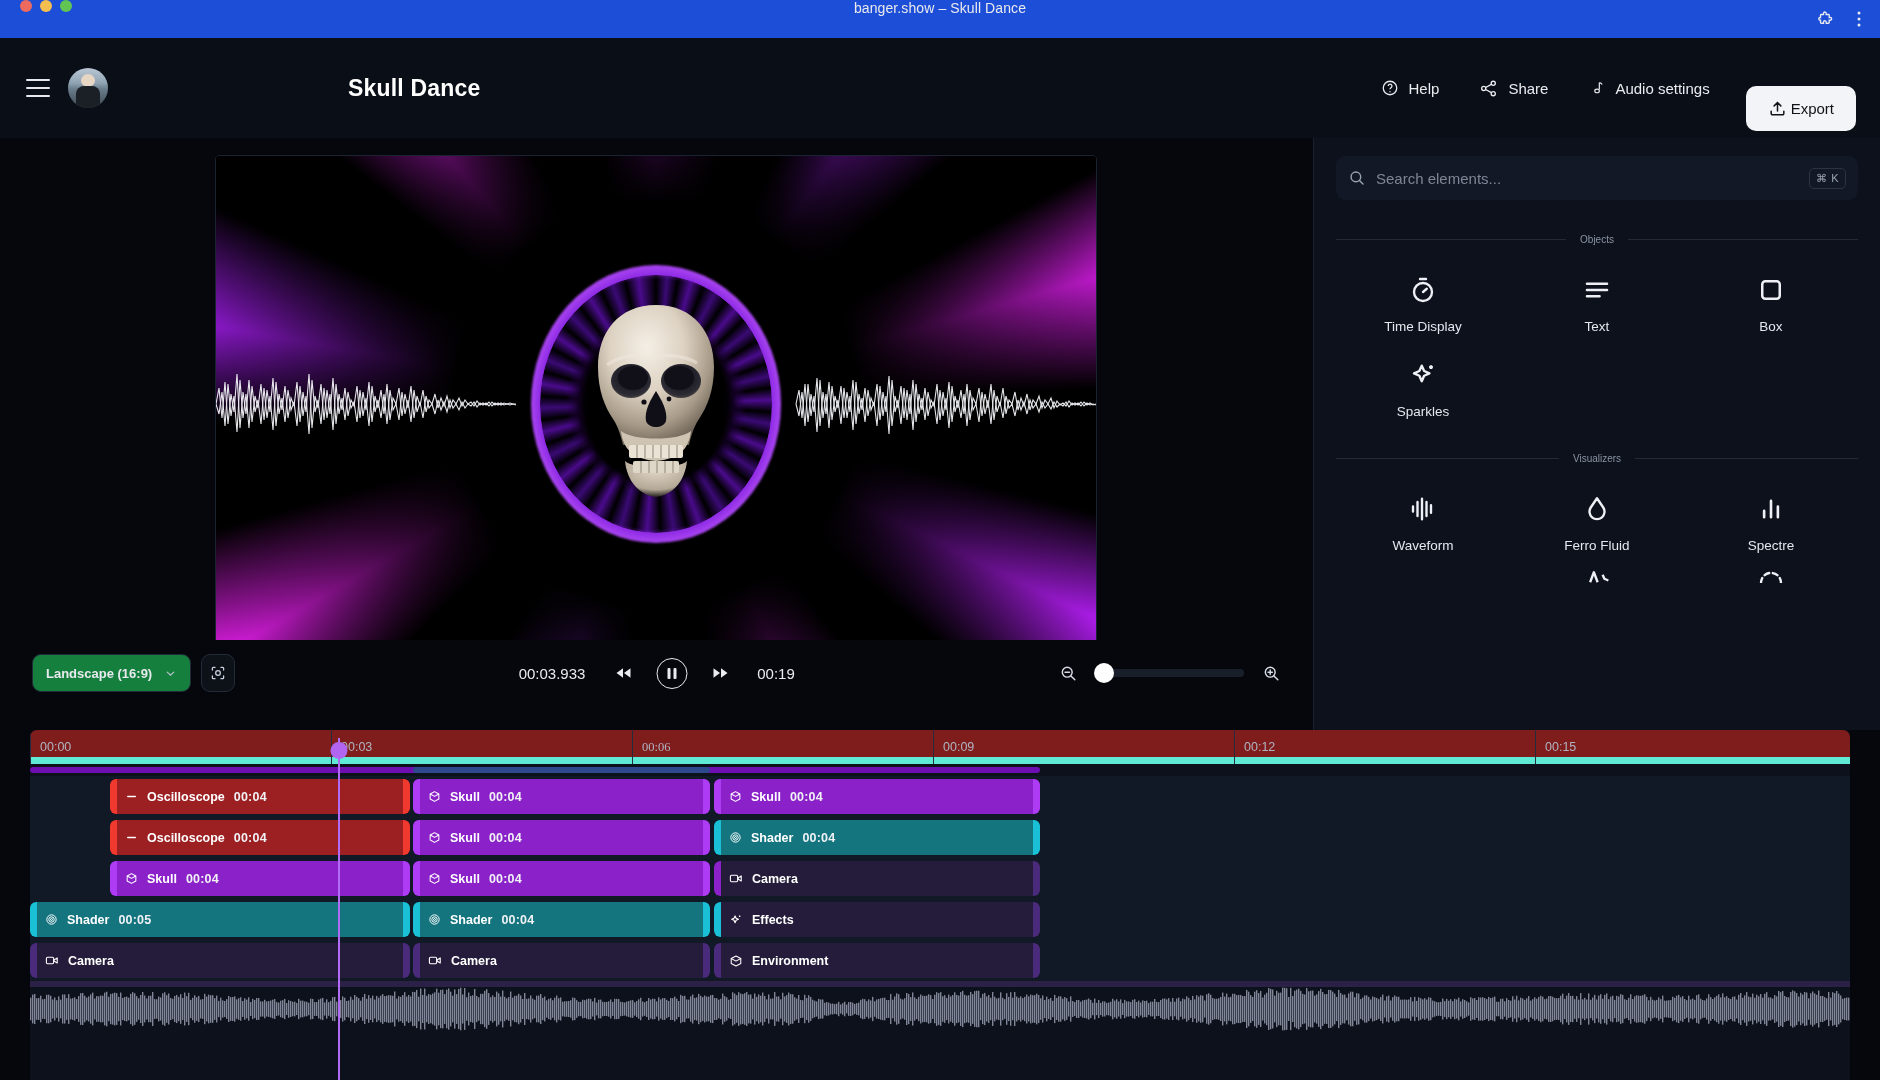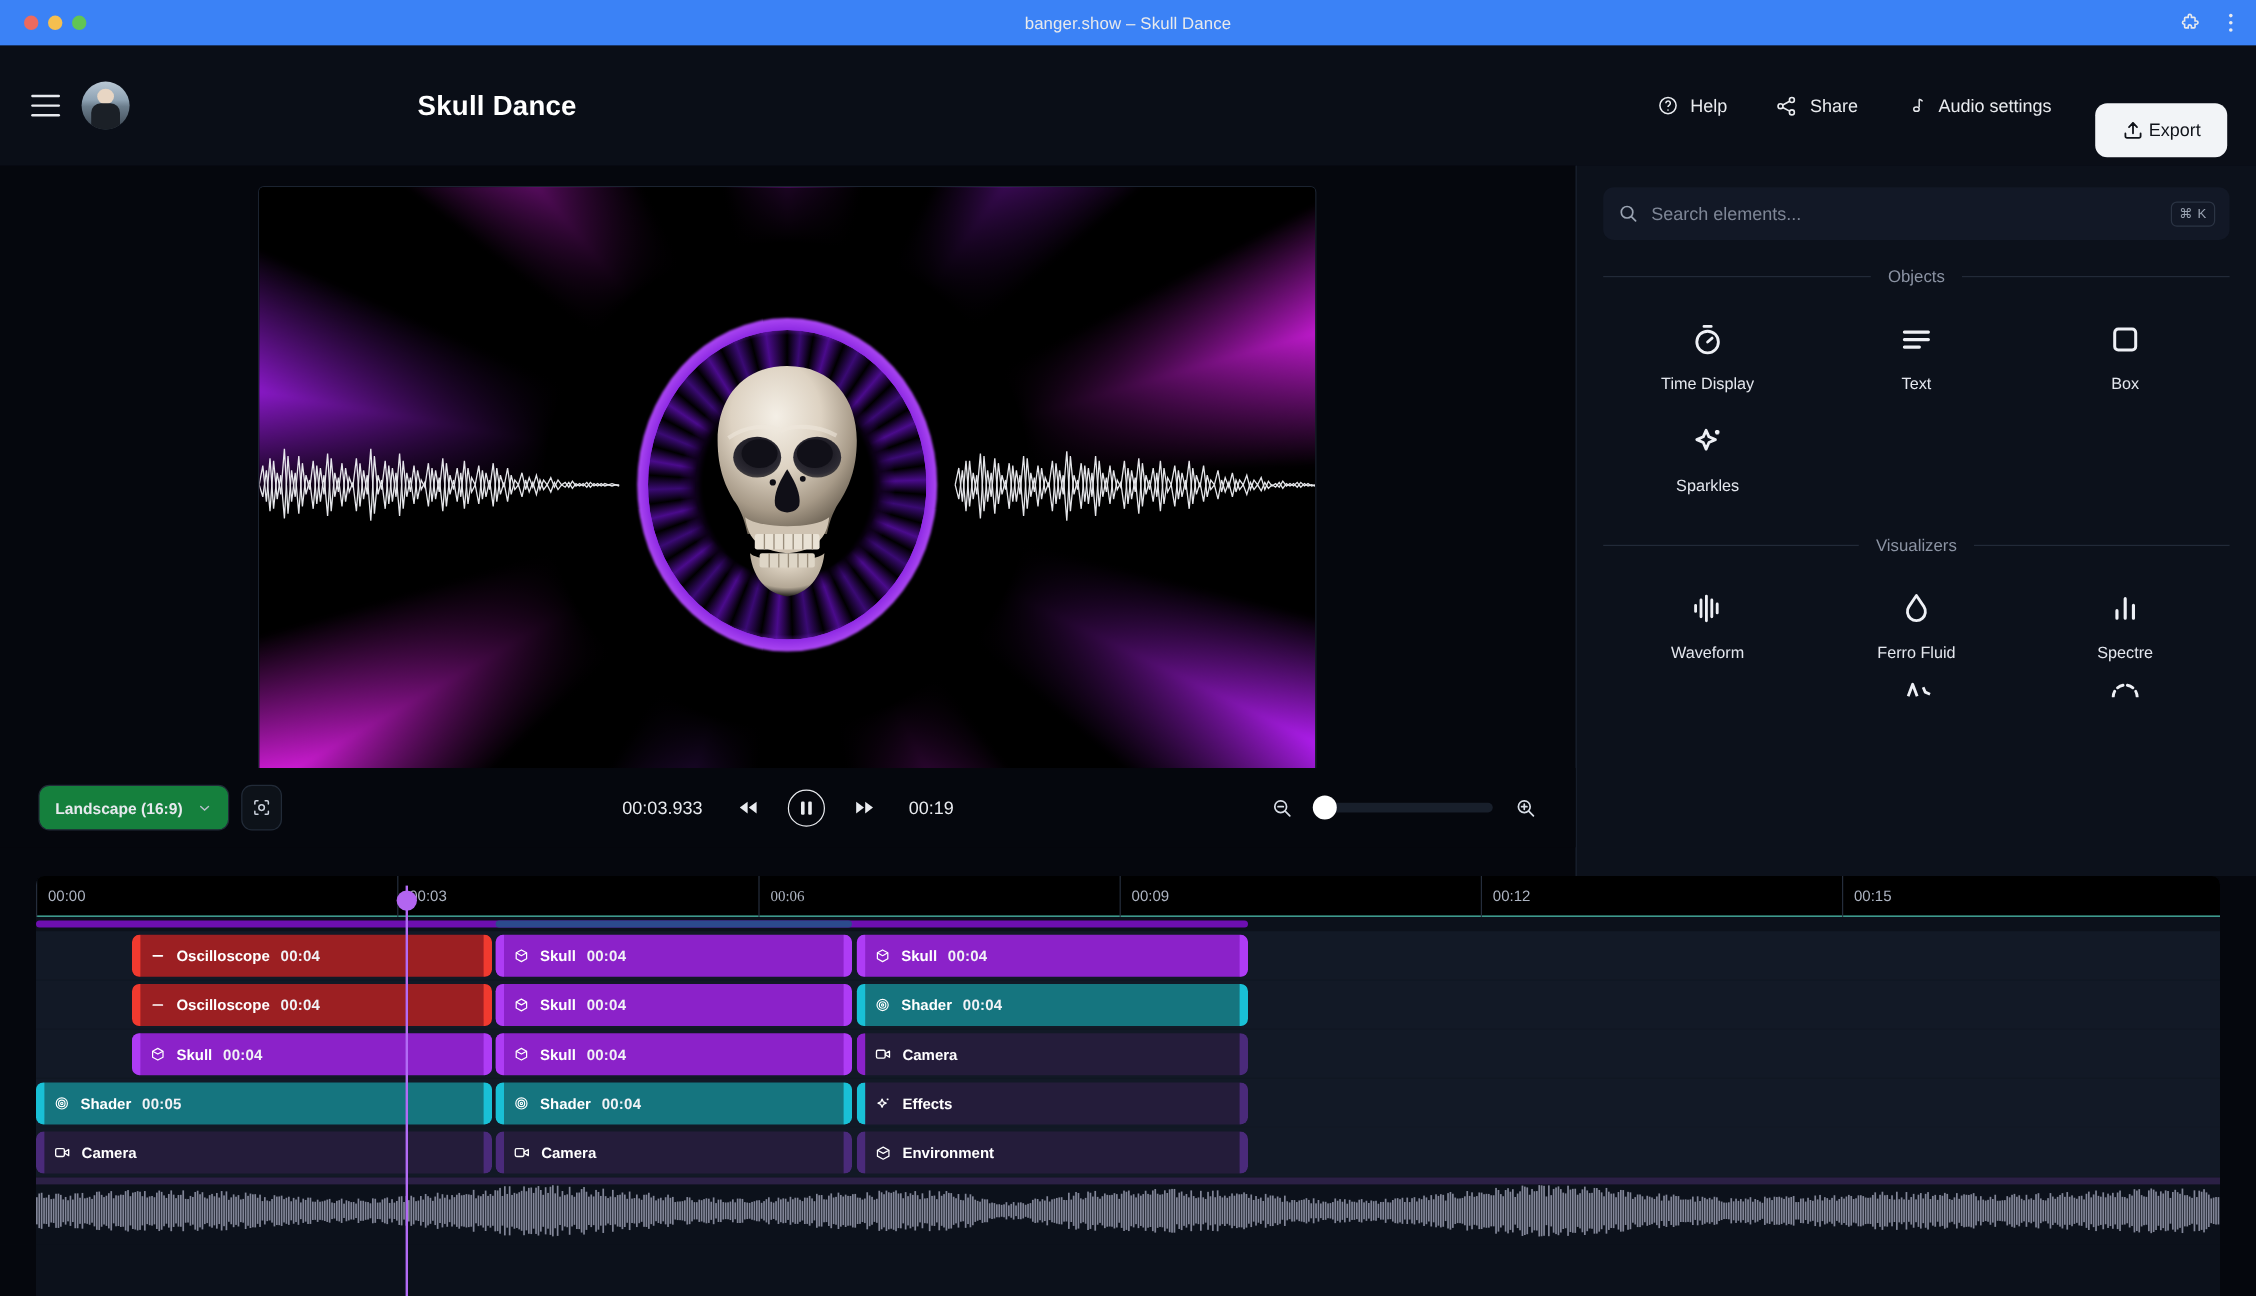--- a/index.html
+++ b/index.html
@@ -9,21 +9,21 @@
     background: #000;
     font-family: "Liberation Sans", sans-serif;
     overflow: hidden;
     -webkit-font-smoothing: antialiased;
   }
   .app { position: relative; width: 1880px; height: 1080px; background: #0a0e17; }
 
   
   .browser-bar {
     position: absolute; top: 0; left: 0; width: 1880px; height: 38px;
-    background: #3b82f6; display: flex; align-items: center;
+    background: #1d4ed8; display: flex; align-items: flex-start;
   }
   .traffic { display: flex; gap: 8px; padding-left: 20px; }
   .dot { width: 12px; height: 12px; border-radius: 50%; }
   .dot.r { background: #ed6a5f; }
   .dot.y { background: #f5bf4f; }
   .dot.g { background: #61c554; }
   .browser-title {
     position: absolute; left: 0; width: 1880px; text-align: center;
     font-size: 14px; color: #e9eaec; letter-spacing: .1px;
   }
@@ -195,22 +195,22 @@
   .search-box input {
     flex: 1; background: transparent; border: none; outline: none;
     font-family: "Liberation Sans", sans-serif; font-size: 15px; color: #e6e9ef;
   }
   .search-box input::placeholder { color: #7e8696; }
   .kbd {
     border: 1px solid #2b3444; border-radius: 5px; color: #9aa3b2;
     font-size: 11px; padding: 3px 6px; letter-spacing: .5px;
   }
   .sec-head {
-    margin: 22px 22px 0 22px; display: flex; align-items: center; gap: 14px;
-    color: #8b93a3; font-size: 14px;
+    margin: 34px 22px 0 22px; display: flex; align-items: center; gap: 14px;
+    color: #8b93a3; font-size: 10px;
   }
   .sec-head .line { flex: 1; height: 1px; background: #222a38; }
   .grid3 {
     margin: 16px 22px 0 22px; display: grid; grid-template-columns: repeat(3,1fr);
     row-gap: 4px;
   }
   .el-card {
     display:flex; flex-direction: column; align-items:center; gap: 14px;
     padding: 14px 0 8px 0; border-radius: 10px; cursor: pointer;
   }
@@ -220,21 +220,21 @@
   .timeline {
     position: absolute; top: 730px; left: 0; width: 1880px; height: 350px;
     background: #05070d;
   }
   .tl-inner {
     position: absolute; left: 30px; top: 0; width: 1820px; height: 350px;
     background: #0c111b; border-radius: 7px 7px 0 0; overflow: hidden;
   }
   .ruler {
     position: relative; height: 34px; width: 100%;
-    border-bottom: 1px solid #5eead4; background: #000000;
+    border-bottom: 7px solid #5eead4; background: #7f1d1d;
   }
   .tick {
     position: absolute; top: 0; height: 34px; border-left: 1px solid #252d3c;
     padding-left: 9px; display: flex; align-items: center;
     font-size: 12.5px; color: #aeb5c2;
   }
   .scroll-row { position: relative; height: 12px; background: #0c111b; }
   .scroll-purple {
     position: absolute; left: 0; top: 3px; height: 6px; border-radius: 4px;
     background: #6d0fb0;

